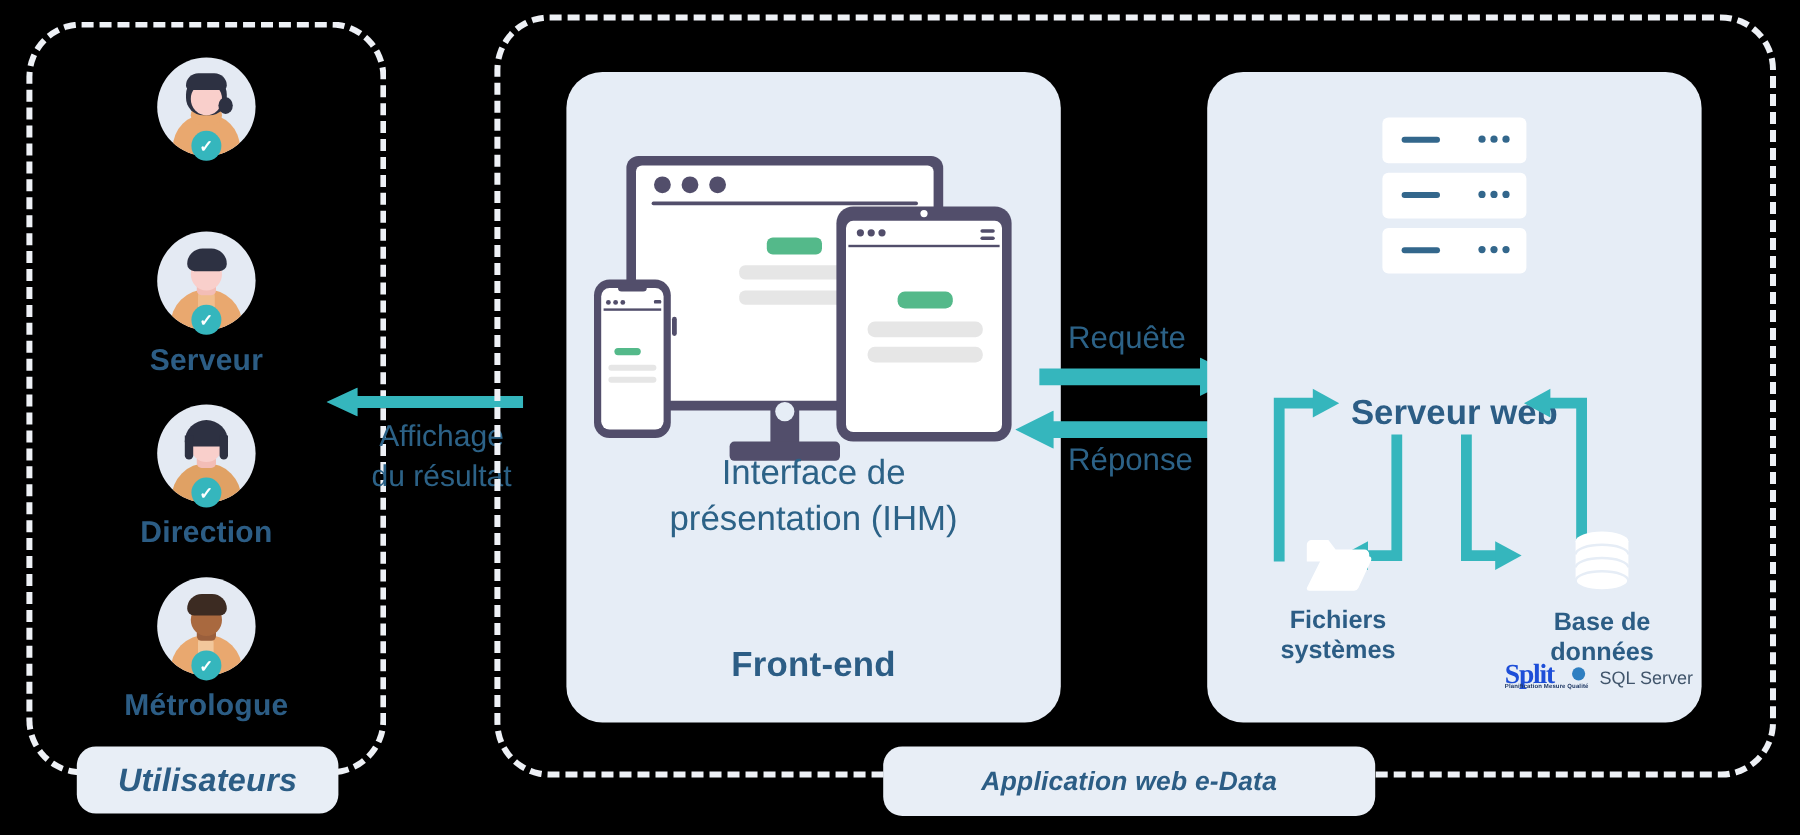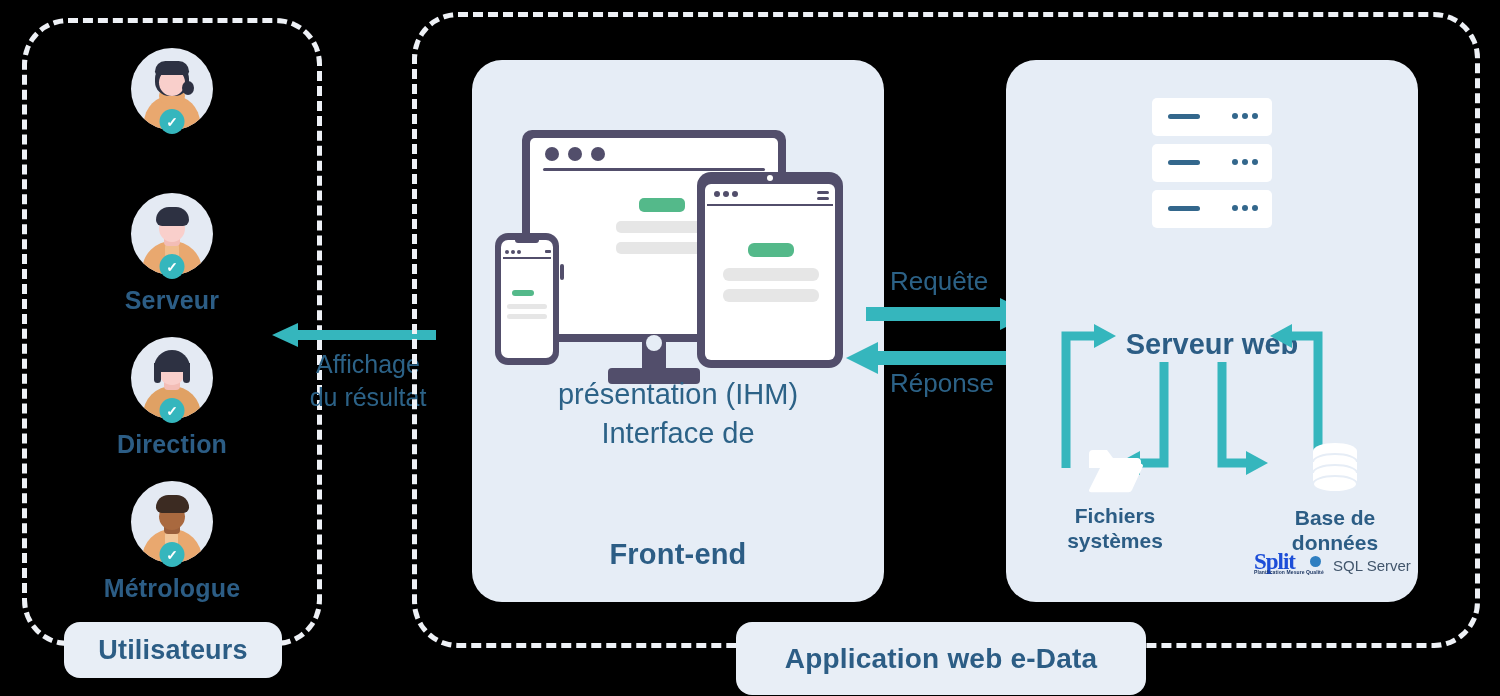--- a/index.html
+++ b/index.html
@@ -23,23 +23,24 @@
 
   
   .caption-pill {
     position: absolute;
     background: #e8eef6;
     border-radius: 16px;
     color: #2c5d85;
     font-weight: bold;
     display: flex; align-items: center; justify-content: center;
     white-space: nowrap;
+    font-style: italic;
   }
   #users-caption { left: 64px;  top: 622px; width: 218px; height: 56px; font-size: 27px; letter-spacing:.2px;}
-  #app-caption   { left: 736px; top: 622px; width: 410px; height: 73px; font-size: 28px; letter-spacing:.2px;}
+  #app-caption   { left: 736px; top: 622px; width: 410px; height: 58px; font-size: 22px; letter-spacing:.2px;}
 
   
   .user-item { position: absolute; width: 240px; left: 52px; text-align: center; }
   .user-item .avatar-wrap { position: relative; width: 82px; height: 82px; margin: 0 auto; }
   .avatar-circle {
     width: 82px; height: 82px; border-radius: 50%;
     background: #e4eaf3; overflow: hidden; position: relative;
   }
   .av-hair      { position: absolute; border-radius: 50% 50% 42% 42%; }
   .av-face      { position: absolute; border-radius: 50%; background: #f9cfcb; }
@@ -254,22 +255,22 @@
       <circle cx="245" cy="78" r="3" fill="#524e6b"></circle>
       <rect x="327" y="75" width="12" height="3" rx="1.5" fill="#524e6b"></rect>
       <rect x="327" y="81" width="12" height="3" rx="1.5" fill="#524e6b"></rect>
       <rect x="217" y="88" width="126" height="2" fill="#524e6b"></rect>
       <rect x="258" y="127" width="46" height="14" rx="6" fill="#54b98a"></rect>
       <rect x="233" y="152" width="96" height="13" rx="6" fill="#e6e6e6"></rect>
       <rect x="233" y="173" width="96" height="13" rx="6" fill="#e6e6e6"></rect>
     </svg>
 
     <div class="panel-title" style="top:315px">
+      <div>Interface de</div>
       <div>présentation (IHM)</div>
-      <div>Interface de</div>
     </div>
     <div class="panel-foot" style="top:478px">Front-end</div>
   </div>
 
   <div class="flow-label" id="requete-label">Requête</div>
   <svg id="requete-arrow" viewBox="0 0 166 32">
     <path d="M166 16 L134 0 L134 9 L0 9 L0 23 L134 23 L134 32 Z" fill="#35b6bd"></path>
   </svg>
   <svg id="reponse-arrow" viewBox="0 0 166 32">
     <path d="M0 16 L32 0 L32 9 L166 9 L166 23 L32 23 L32 32 Z" fill="#35b6bd"></path>

